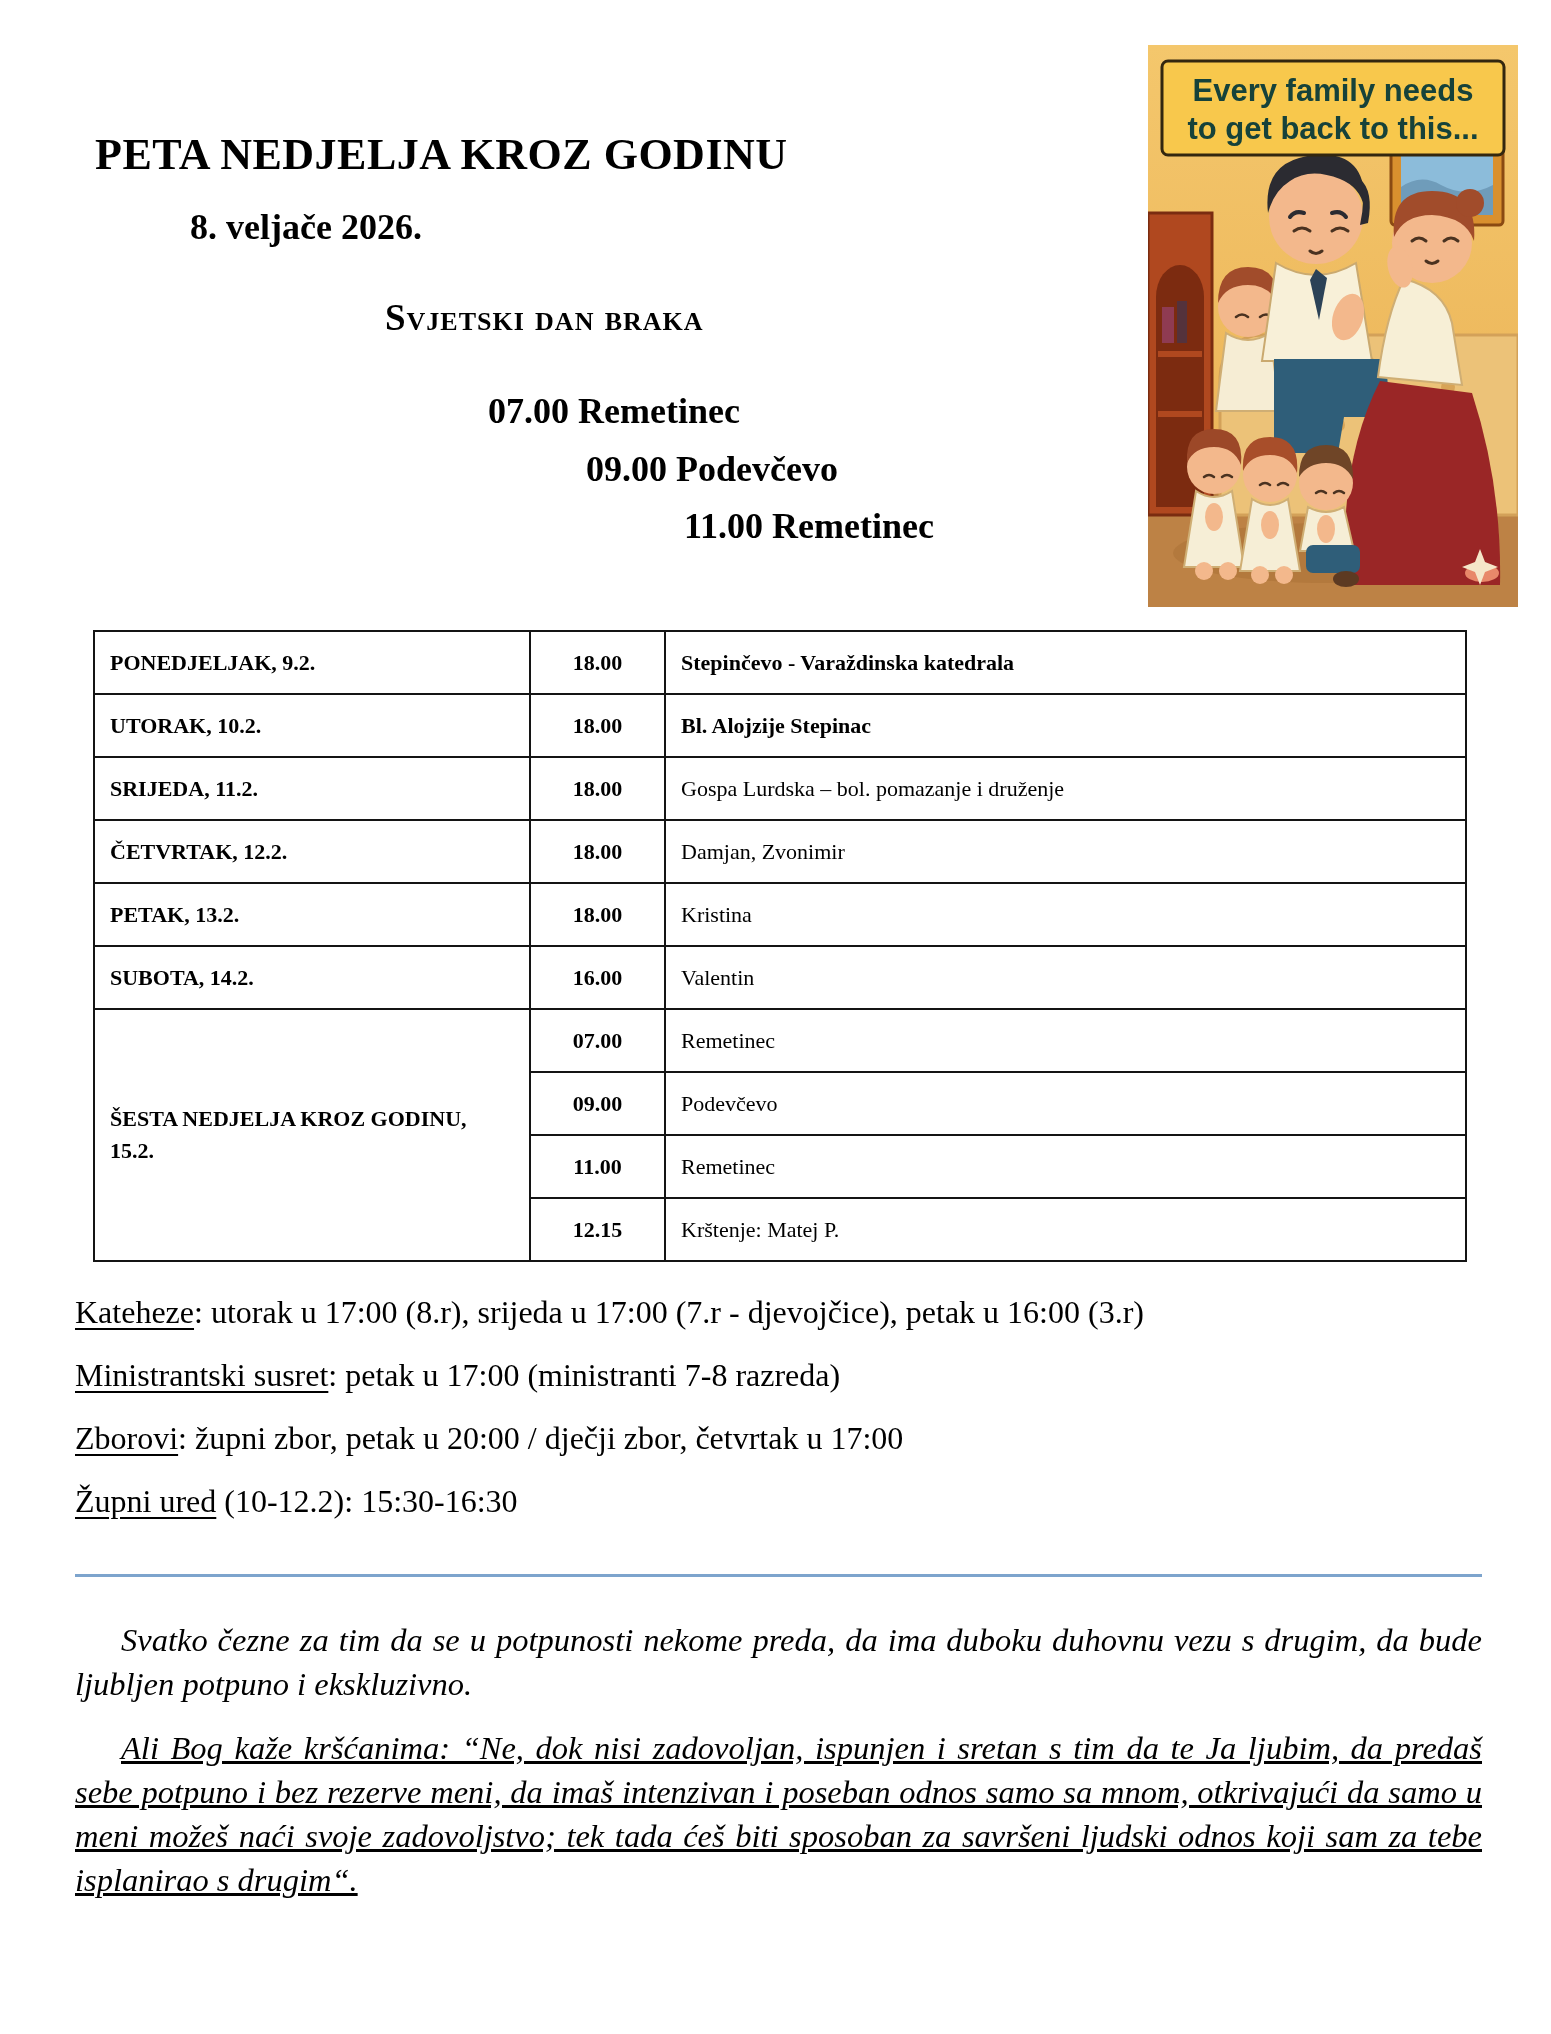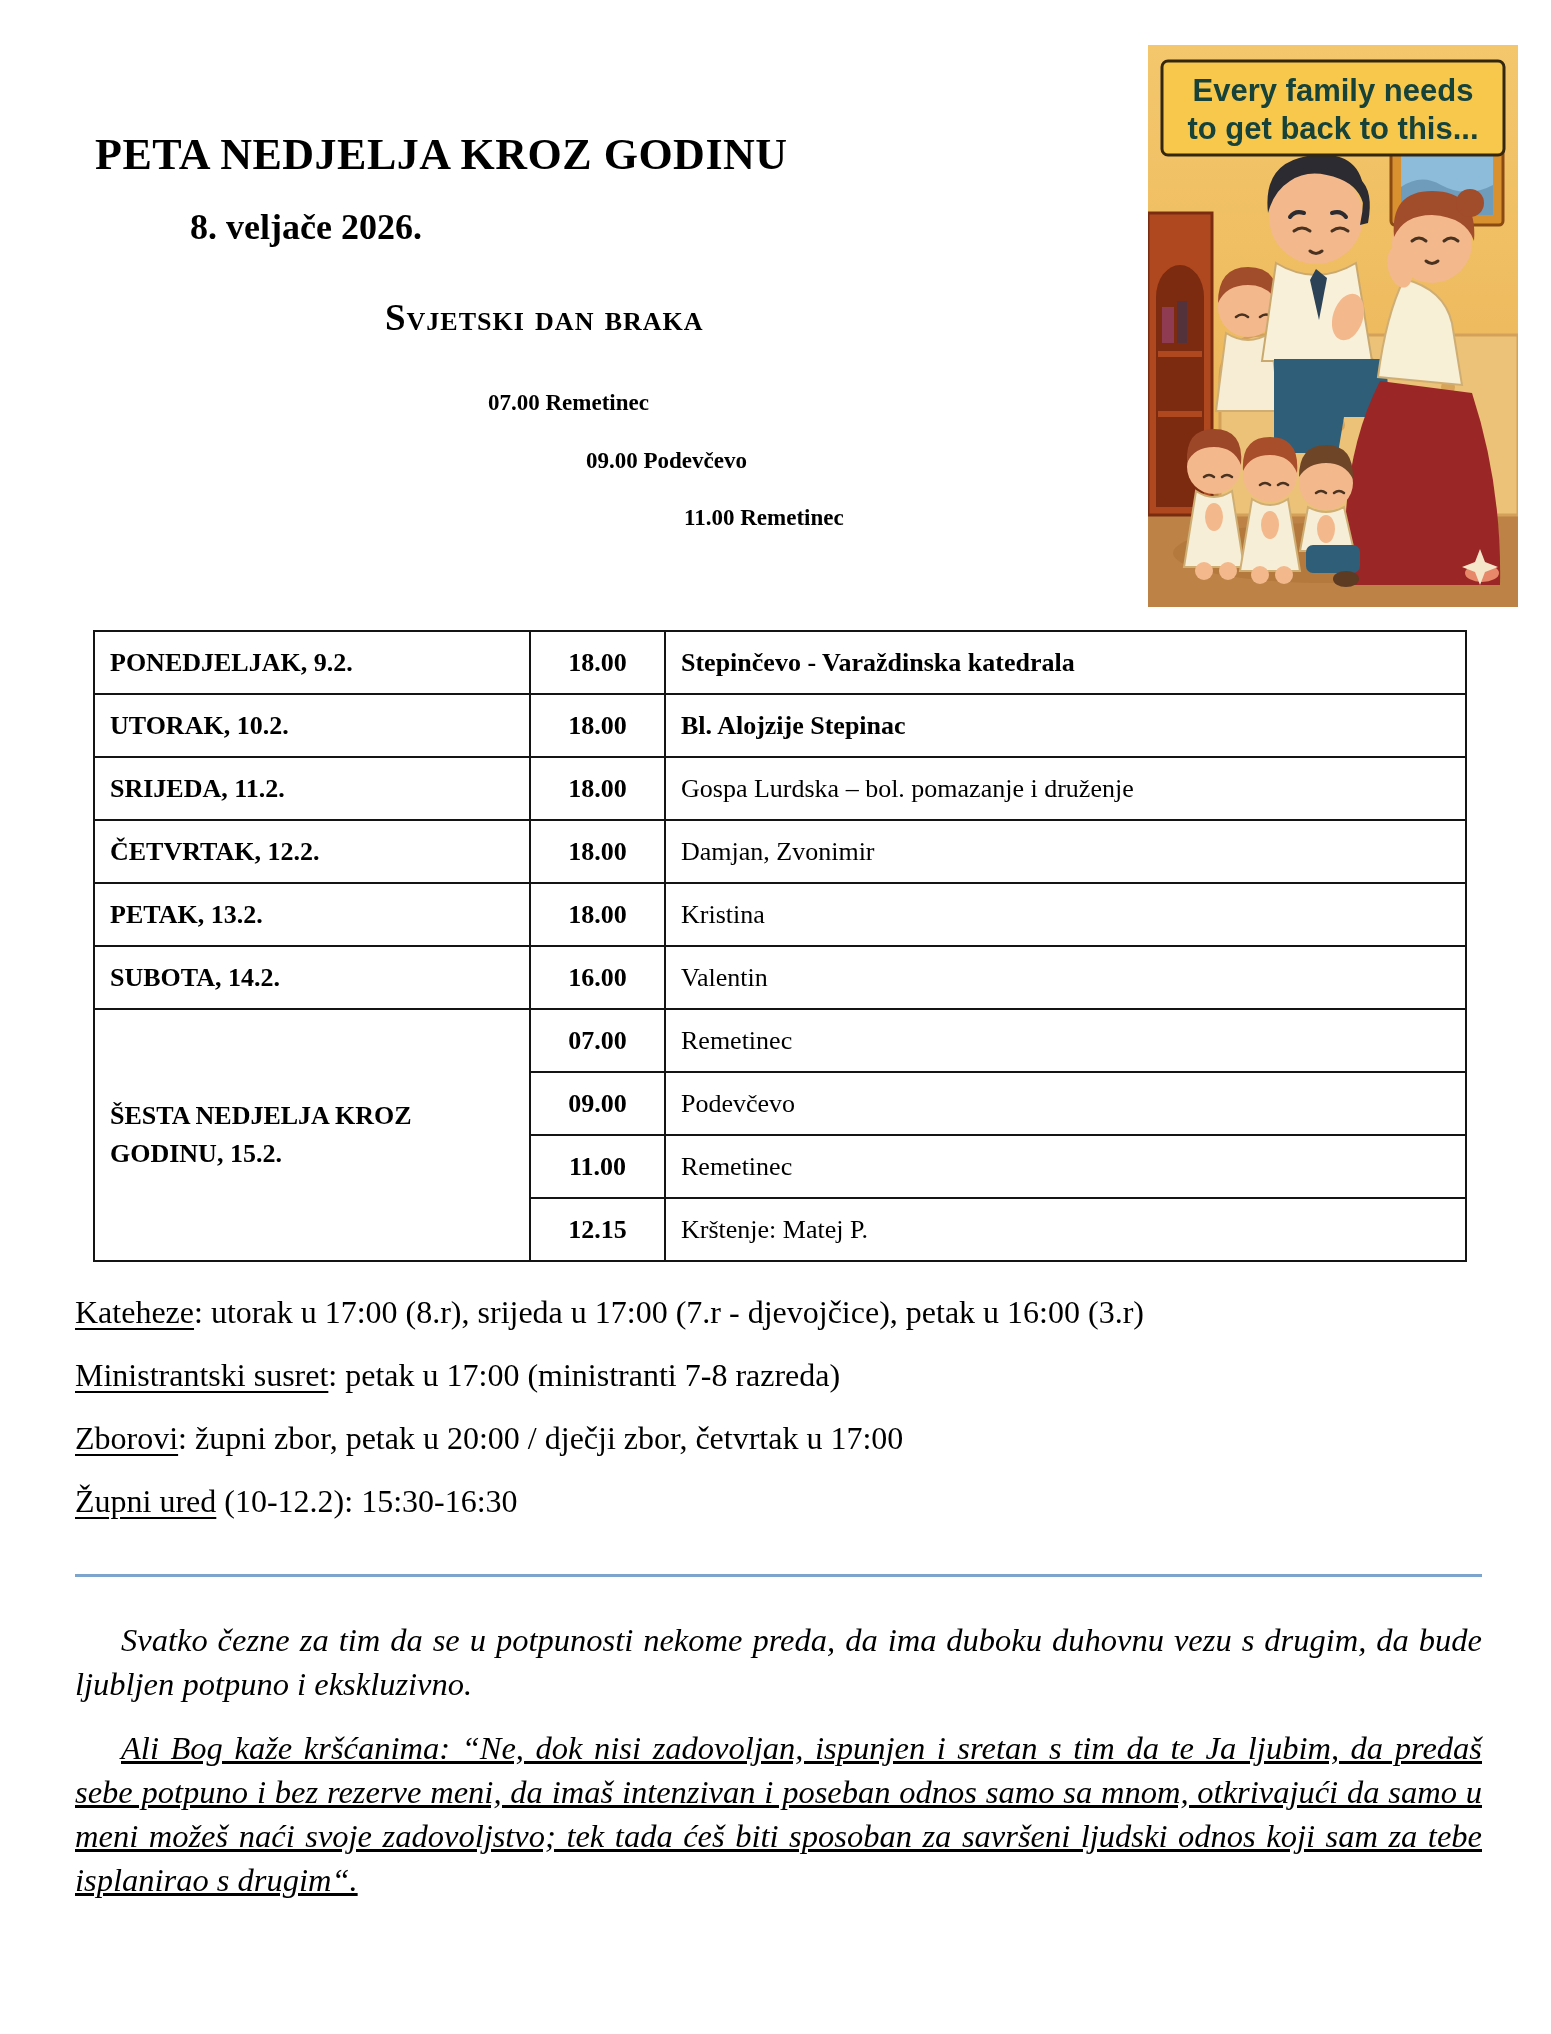--- a/index.html
+++ b/index.html
@@ -11,35 +11,35 @@
     font-family:"Liberation Serif", serif;
     color:#000;
     overflow:hidden;
   }
   .abs{position:absolute;}
 
   
   .doc-title{left:95px;top:122px;font-size:44px;font-weight:bold;letter-spacing:.5px;margin-top:7px;}
   .doc-date{left:190px;top:206px;font-size:36px;font-weight:bold;}
   .doc-subtitle{left:385px;top:296px;font-size:37px;font-weight:bold;font-variant:small-caps;letter-spacing:1px;}
-  .mass-line{font-size:23px;font-weight:bold;white-space:nowrap;}
+  .mass-line{font-size:36px;font-weight:bold;white-space:nowrap;}
   .mass-0{left:488px;top:390px;}
   .mass-1{left:586px;top:448px;}
   .mass-2{left:684px;top:505px;}
 
   
   .poster{left:1148px;top:45px;width:370px;height:562px;}
   .poster svg{display:block;}
   .sign-text{font-family:"Liberation Sans", sans-serif;font-weight:bold;font-size:31px;}
 
   
   table.sched{
     position:absolute;left:93px;top:630px;width:1372px;
     border-collapse:collapse;table-layout:fixed;
-    font-size:26px;
+    font-size:22px;
     border-radius:7px;
   }
   table.sched td{
     border:2px solid #141414;
     height:61px;
     padding:0 15px;
     vertical-align:middle;
     overflow:hidden;
   }
   td.c-day{font-weight:bold;}

